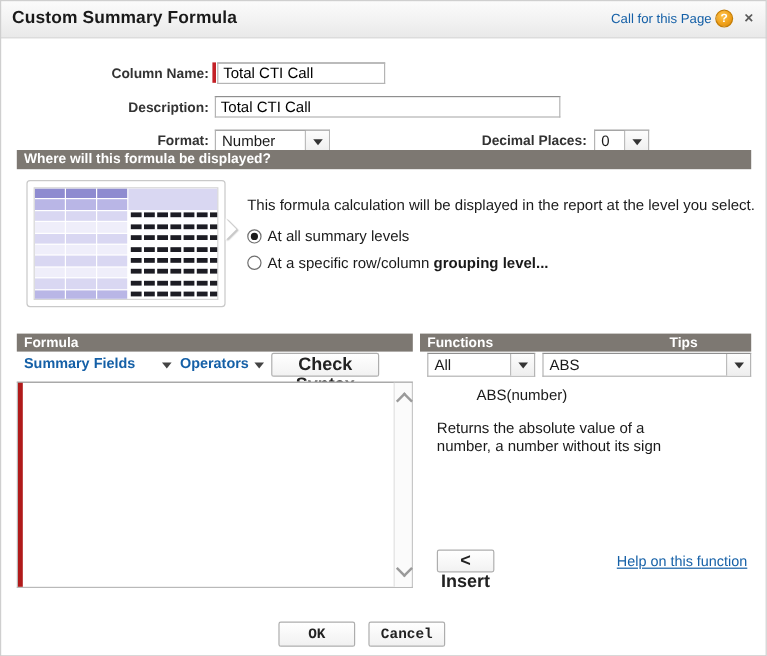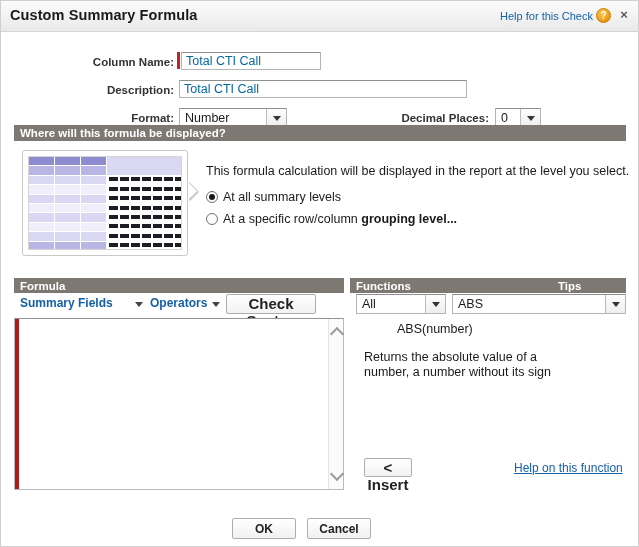--- a/index.html
+++ b/index.html
@@ -87,21 +87,21 @@
     background: #c32026;
   }
   .txtinput {
     position: absolute;
     box-sizing: border-box;
     border: 1px solid #b4b4b4;
     border-top-color: #8f8f8f;
     background: #ffffff;
     font-family: "Liberation Sans", sans-serif;
     font-size: 12.5px;
-    color: #0369a1;
+    color: #000000;
     padding: 0 4px;
     outline: none;
   }
   .selwrap {
     position: absolute;
     box-sizing: border-box;
     border: 1px solid #b4b4b4;
     border-top-color: #8f8f8f;
     background: #ffffff;
     display: flex;
@@ -328,56 +328,56 @@
     background: #ffffff;
   }
   .foot-btn {
     position: absolute;
     top: 518px;
     height: 21px;
     box-sizing: border-box;
     background: linear-gradient(to bottom, #ffffff 0%, #f1f1f1 100%);
     border: 1px solid #adadad;
     border-radius: 2px;
-    font-family: Liberation Sans, sans-serif;
+    font-family: Liberation Mono, monospace;
     font-size: 12px;
     font-weight: bold;
     color: #222222;
     cursor: pointer;
   }
   .outer-border {
     position: absolute;
     left: 0; top: 0;
     width: 639px; height: 547px;
     box-sizing: border-box;
     border: 1px solid #cfcfcf;
     pointer-events: none;
   }
 </style>
 </head>
 <body>
 
 <div class="titlebar">
   <div class="titlebar-title">Custom Summary Formula</div>
-  <a class="titlebar-help" href="#">Help for this Check</a>
+  <a class="titlebar-help" href="#">Call for this Page</a>
   <div class="help-badge">?</div>
   <div class="close-x">×</div>
 </div>
 
 <div class="form-area">
 
   <div class="fld-label" style="left:60px; top:24px; width:105px;">Column Name:</div>
   <div class="required-bar" style="left:168px; top:20px; height:17px;"></div>
   <input class="txtinput" style="left: 172px; top: 20px; width: 140px; height: 18px;" value="Total CTI Call">
 
   <div class="fld-label" style="left:60px; top:52px; width:105px;">Description:</div>
   <input class="txtinput" style="left: 170px; top: 48px; width: 288px; height: 18px;" value="Total CTI Call">
 
   <div class="fld-label" style="left:60px; top:80px; width:105px;">Format:</div>
-  <div class="selwrap" style="left:170px; top:76px; width:108px; height:20px;">
+  <div class="selwrap" style="left:170px; top:76px; width:96px; height:20px;">
     <div class="selval">Number</div>
     <div class="selbtn"></div>
   </div>
 
   <div class="fld-label" style="left:340px; top:80px; width:140px;">Decimal Places:</div>
   <div class="selwrap" style="left:486px; top:76px; width:46px; height:20px;">
     <div class="selval">0</div>
     <div class="selbtn"></div>
   </div>
 </div>

